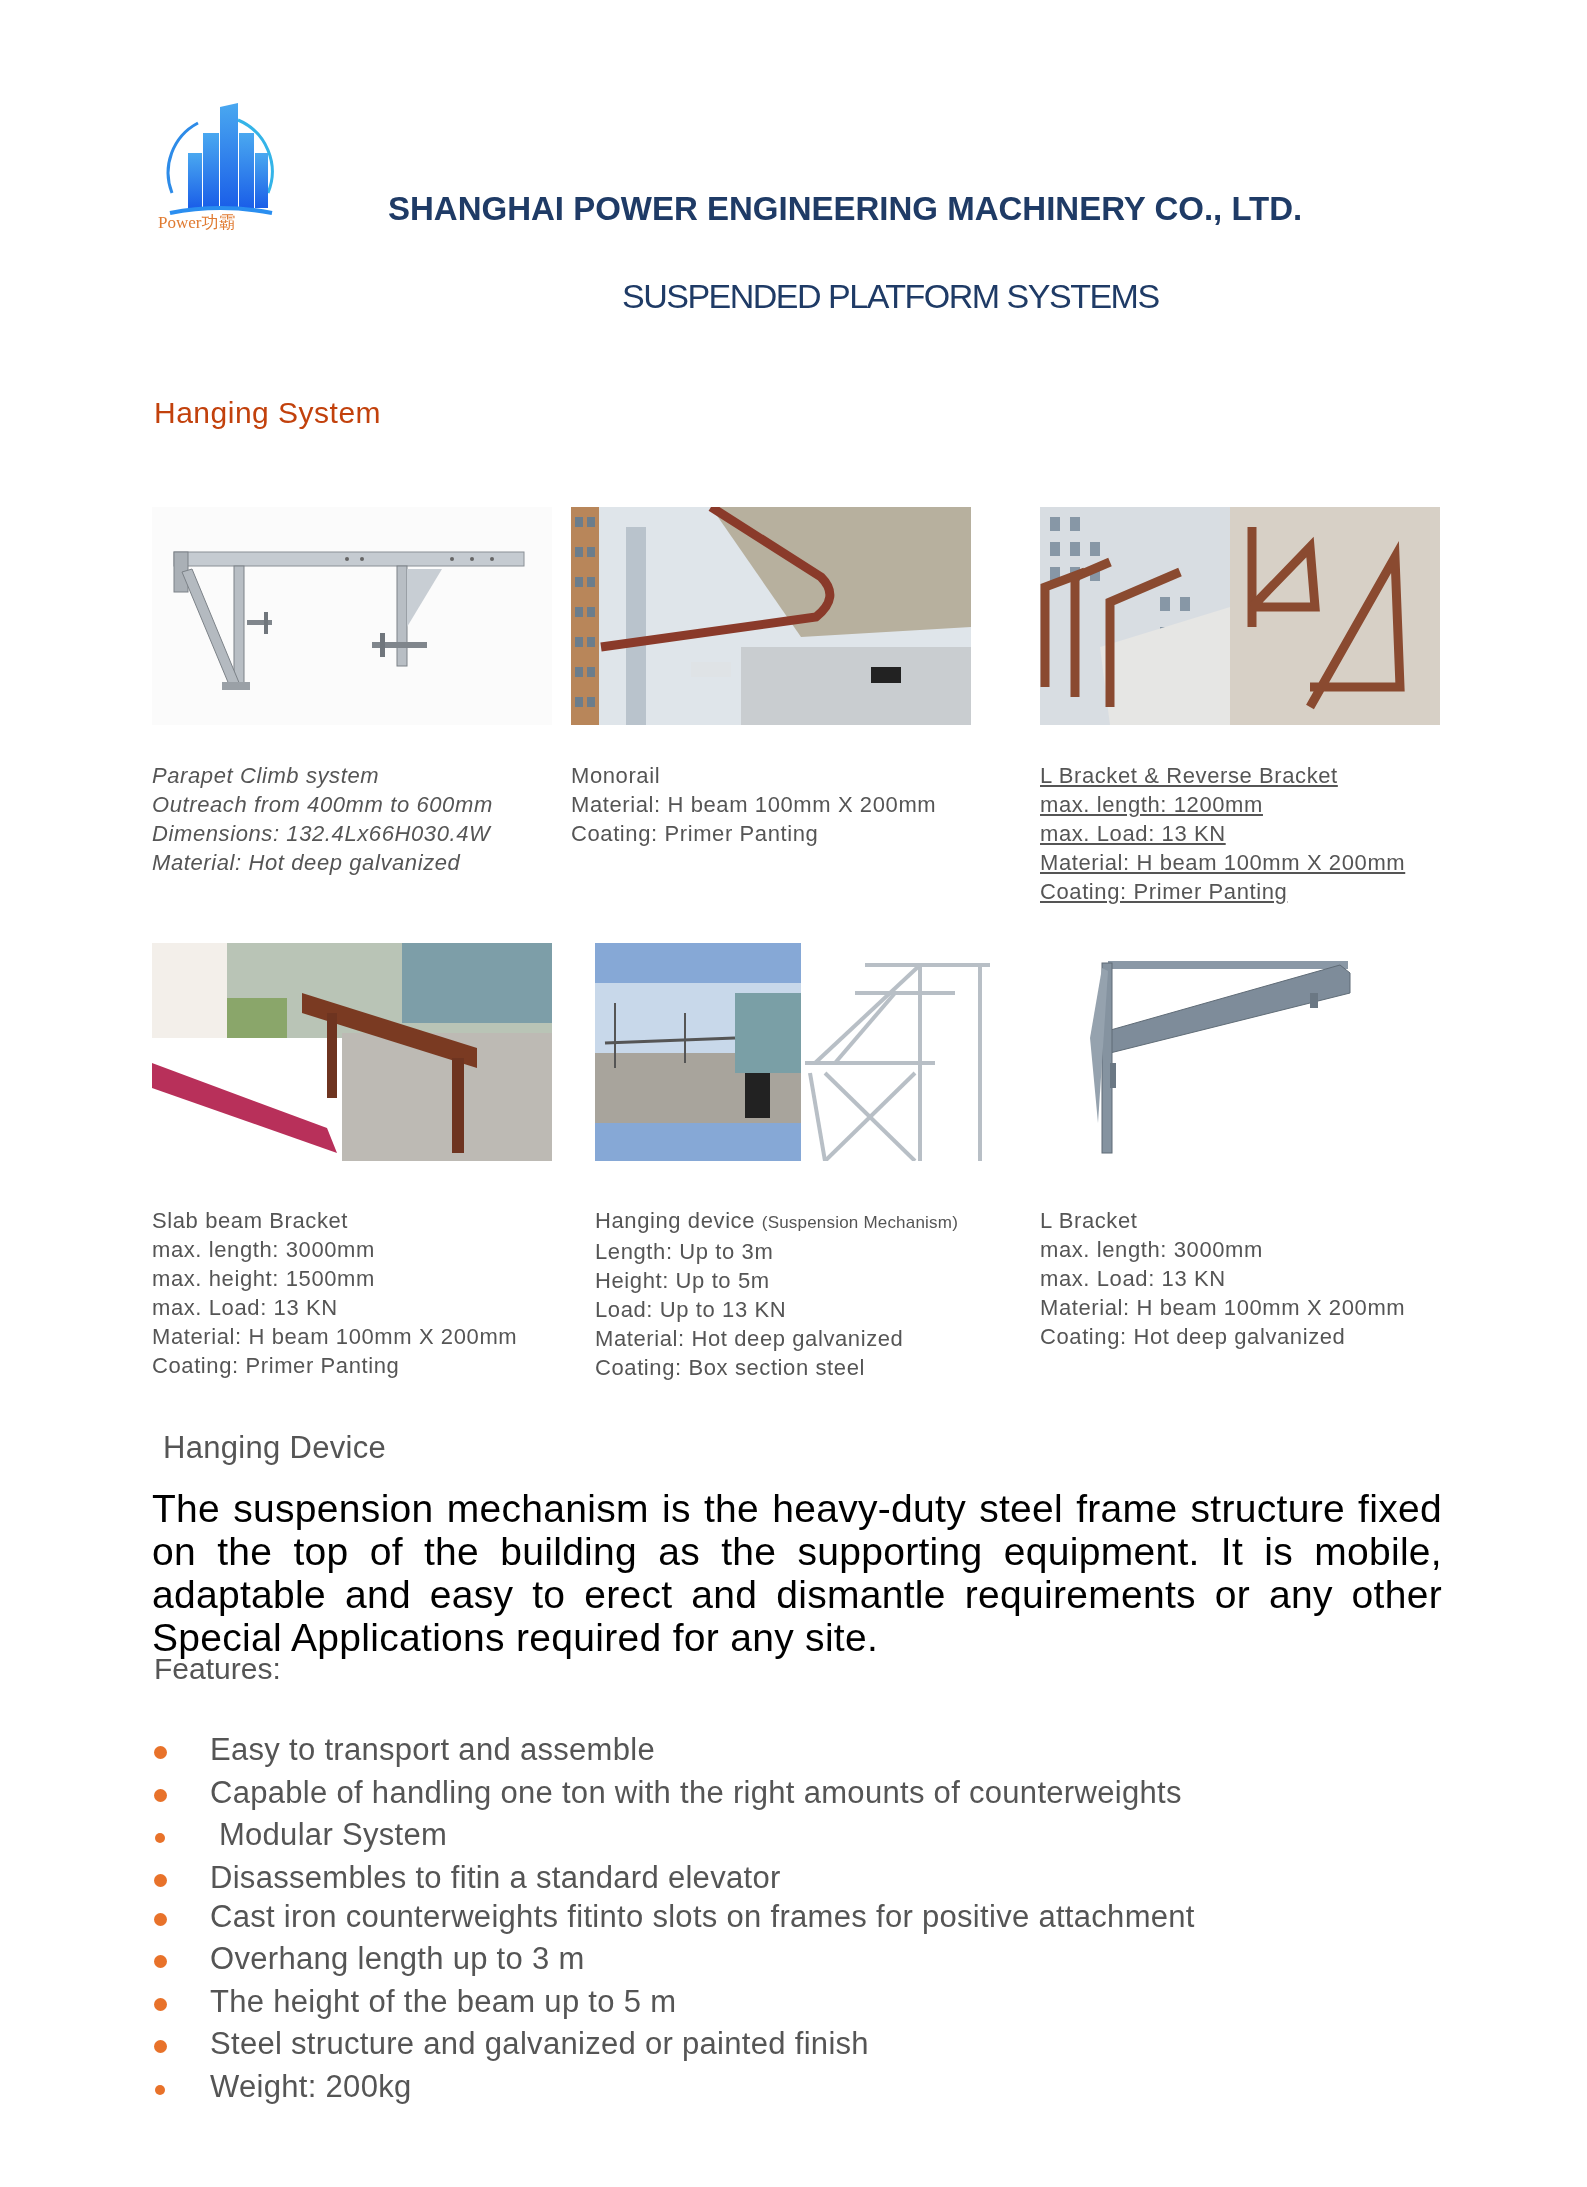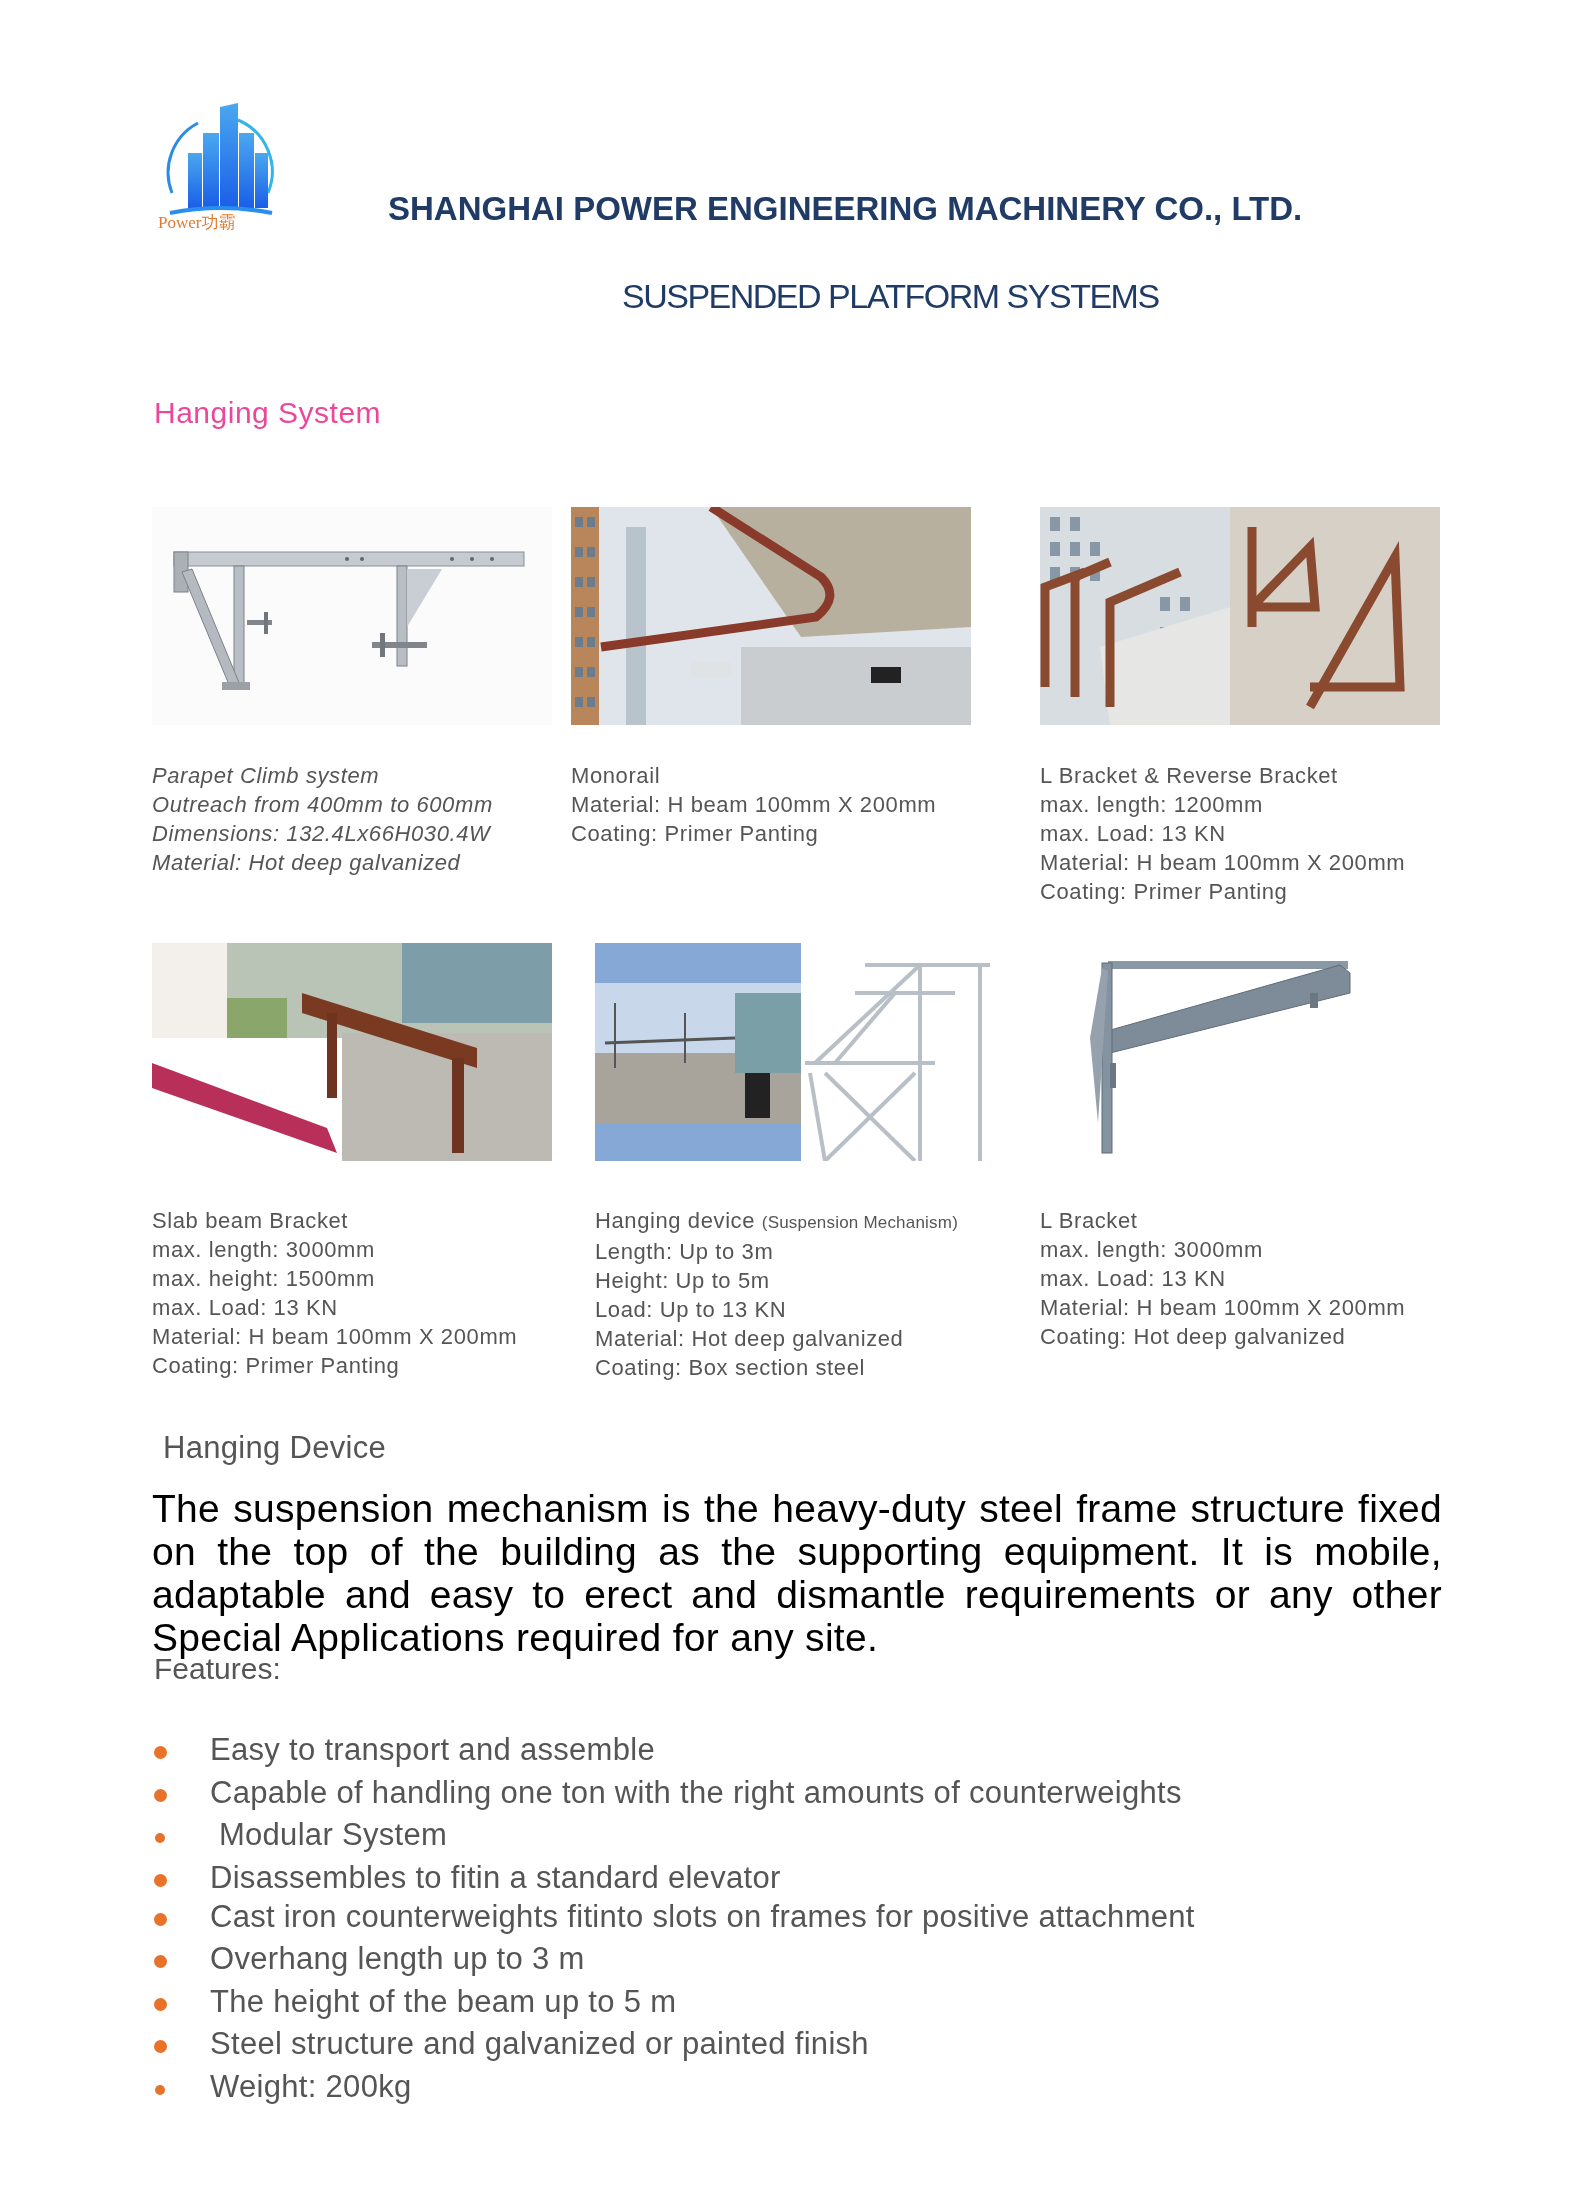--- a/index.html
+++ b/index.html
@@ -3,29 +3,29 @@
 <meta charset="utf-8">
 <style>
   * { box-sizing: border-box; margin: 0; padding: 0; }
   html, body { width: 1587px; height: 2187px; background: #ffffff; }
   body { position: relative; font-family: "Liberation Sans", sans-serif; color: #555555; overflow: hidden; }
 
   .logo { position: absolute; left: 150px; top: 95px; width: 140px; height: 135px; text-align: right; }
   .company-title { position: absolute; left: 388px; top: 190px; font-size: 33px; font-weight: bold; color: #1f3b66; letter-spacing: 0px; white-space: nowrap; }
   .subtitle { position: absolute; left: 622px; top: 277px; font-size: 34px; color: #1f3b66; letter-spacing: -1.5px; white-space: nowrap; }
 
-  .section-heading { position: absolute; left: 154px; top: 396px; font-size: 30px; color: #ec4899; letter-spacing: 0.5px; }
+  .section-heading { position: absolute; left: 154px; top: 396px; font-size: 30px; color: #c2410c; letter-spacing: 0.5px; }
 
   .product { position: absolute; width: 420px; }
   .product .img { width: 400px; height: 218px; position: relative; overflow: hidden; }
   .product .caption { font-size: 22px; line-height: 29px; color: #555555; letter-spacing: 0.6px; white-space: nowrap; }
   .product .caption .small { font-size: 17px; letter-spacing: 0.2px; }
   .p1 { left: 152px; top: 507px; font-style: italic; }
   .p2 { left: 571px; top: 507px; }
-  .p3 { left: 1040px; top: 507px; }
+  .p3 { left: 1040px; top: 507px; text-decoration: underline; }
   .p4 { left: 152px; top: 943px; }
   .p5 { left: 595px; top: 943px; }
   .p6 { left: 1040px; top: 943px; }
   .cap-top { margin-top: 36px; }
   .cap-bottom { margin-top: 45px; }
 
   .device-heading { position: absolute; left: 163px; top: 1430px; font-size: 31px; color: #555555; letter-spacing: 0.3px; }
   .device-desc { position: absolute; left: 152px; top: 1487px; width: 1290px; font-size: 39px; line-height: 43px; color: #000000; text-align: justify; letter-spacing: 0.3px; }
 
   .features-heading { position: absolute; left: 154px; top: 1652px; font-size: 30px; color: #555555; }

